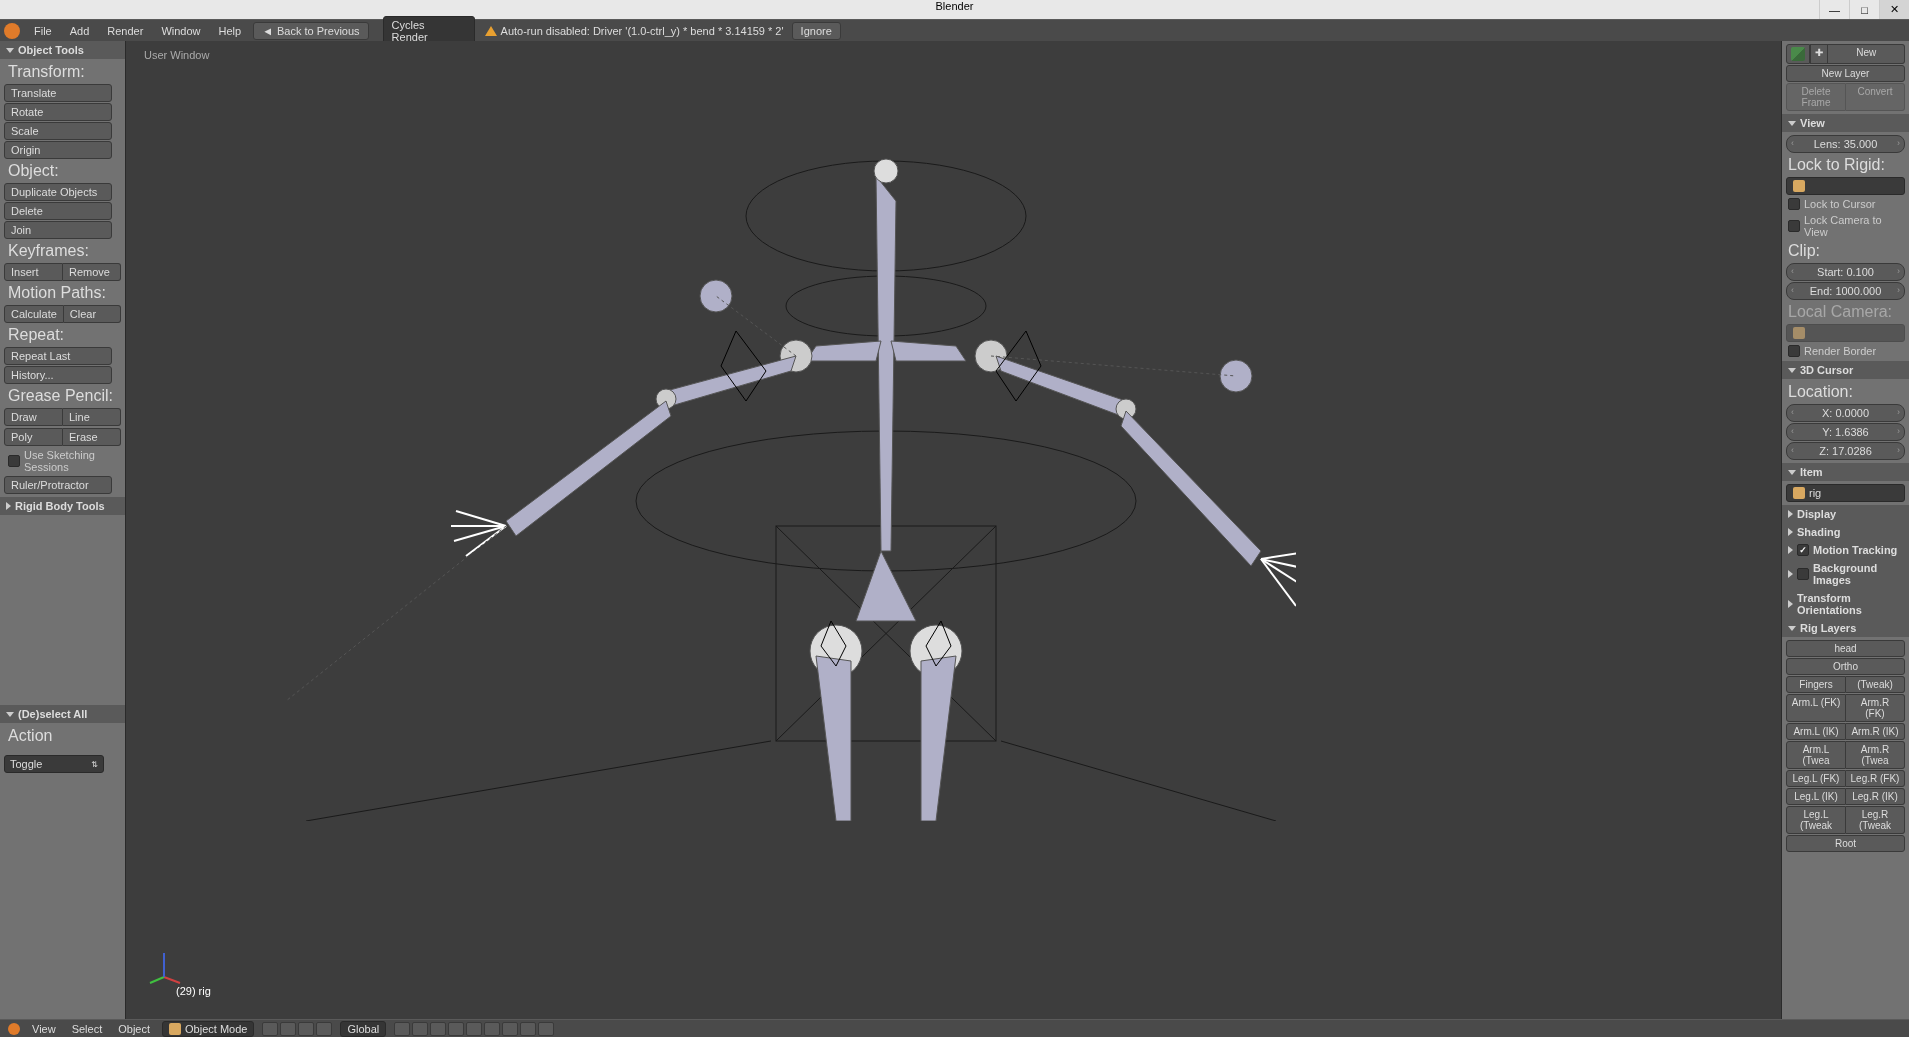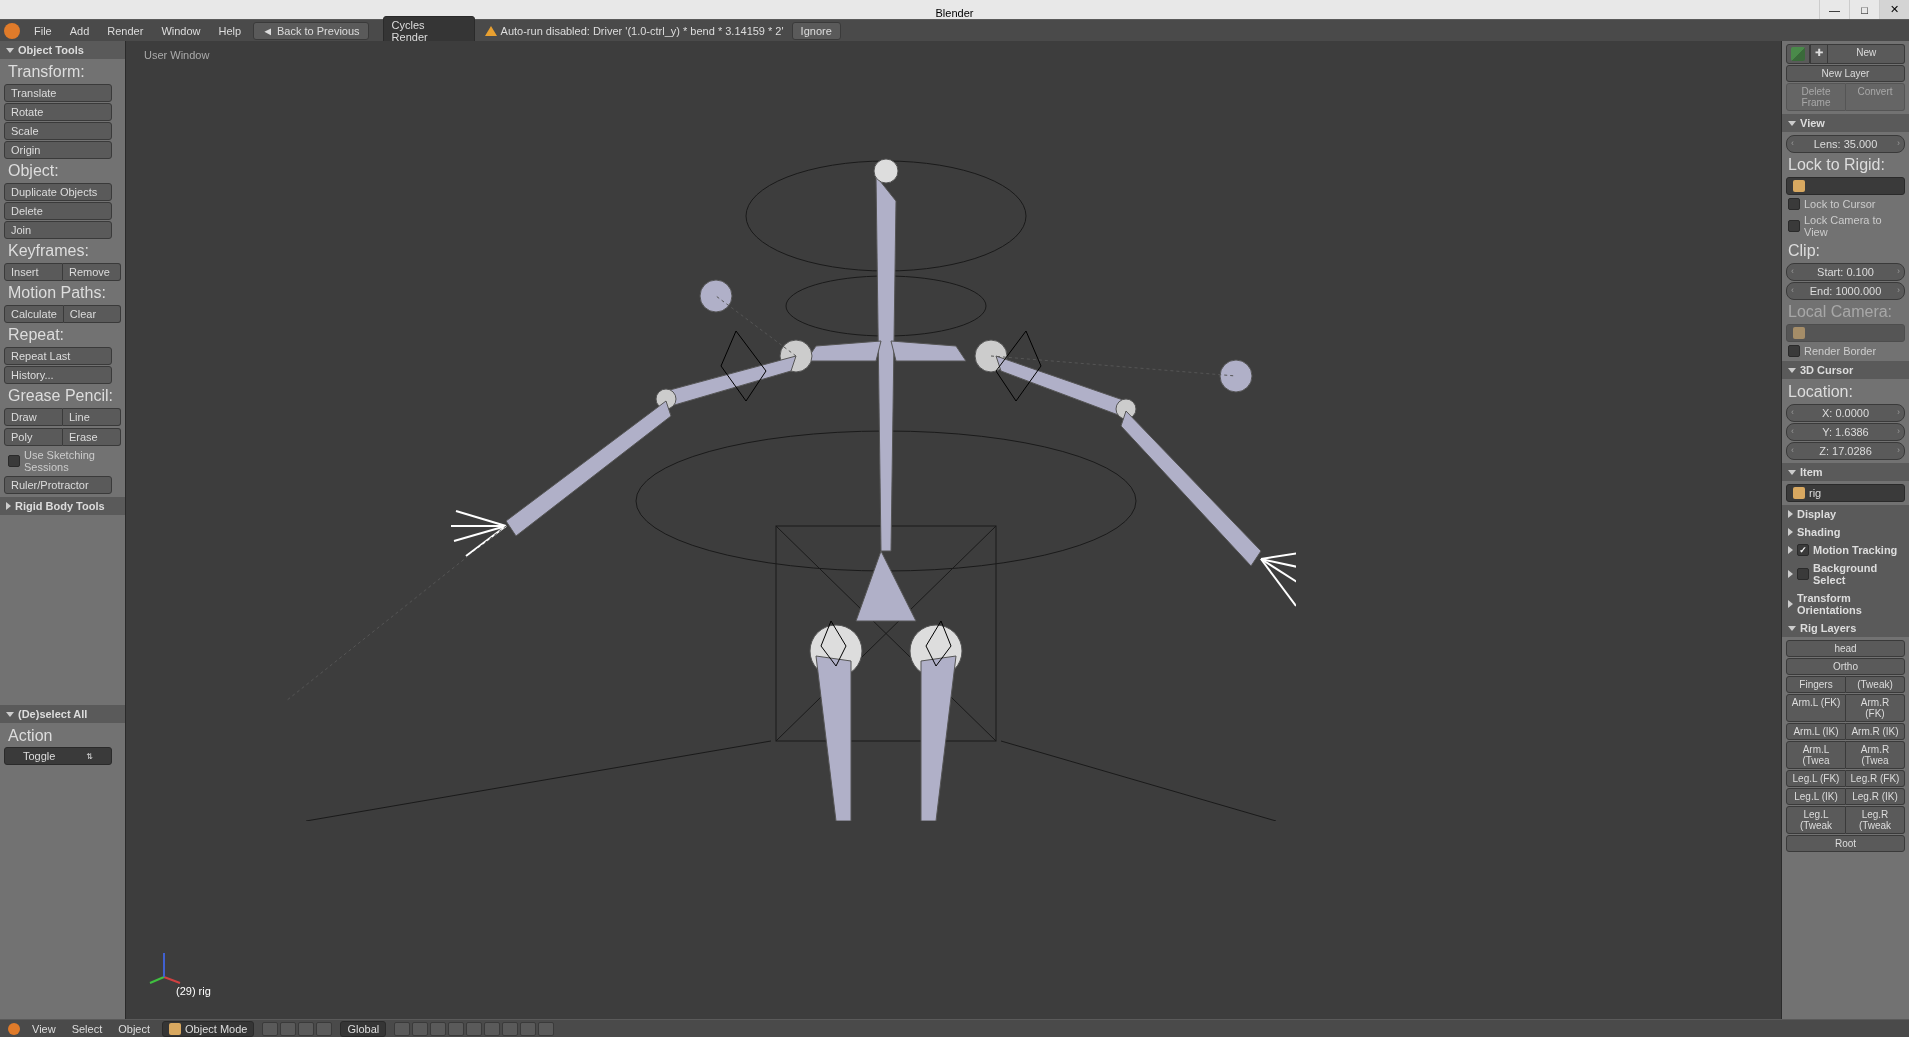--- a/index.html
+++ b/index.html
@@ -1,19 +1,19 @@
 <!DOCTYPE html>
 <html><head>
 <meta charset="utf-8">
 <style>
 * { margin: 0; padding: 0; box-sizing: border-box; font-family: Arial, sans-serif; font-size: 11px; }
 body { background: #3d3d3d; color: #ccc; width: 1909px; height: 1037px; overflow: hidden; position: relative; }
 
 
-.titlebar { height: 19px; background: #e8e8e8; color: #000; display: flex; align-items: flex-end; justify-content: center; position: relative; }
+.titlebar { height: 19px; background: #e8e8e8; color: #000; display: flex; align-items: flex-start; justify-content: center; position: relative; }
 .titlebar .winbtns { position: absolute; right: 0; top: 0; display: flex; }
 .titlebar .winbtn { width: 30px; height: 19px; display: flex; align-items: center; justify-content: center; background: #e8e8e8; border-left: 1px solid #ccc; }
 .titlebar .winbtn:last-child { background: #d4d4d4; }
 
 
 .menubar { height: 22px; background: #4a4a4a; display: flex; align-items: center; padding: 0 4px; gap: 2px; border-top: 1px solid #5a5a5a; }
 .menubar .sun { width: 16px; height: 16px; background: #e07b2a; border-radius: 50%; margin-right: 4px; }
 .menubar .menuitem { padding: 2px 8px; color: #ddd; cursor: default; }
 .menubar .btn { background: #5a5a5a; border: 1px solid #3a3a3a; border-radius: 3px; padding: 2px 8px; color: #ddd; margin: 0 2px; display: flex; align-items: center; gap: 4px; }
 .menubar .render-select { background: #353535; border: 1px solid #2a2a2a; border-radius: 3px; padding: 2px 24px 2px 8px; color: #ddd; position: relative; width: 92px; }
@@ -34,21 +34,21 @@
 .section-body { padding: 2px 4px; }
 .section-label { padding: 2px 4px; color: #ddd; font-size: 16px; }
 .pbtn { display: block; width: 108px; background: #5a5a5a; border: 1px solid #3a3a3a; border-radius: 3px; padding: 2px 6px; color: #ddd; margin: 1px 0; text-align: left; }
 .btn-row { display: flex; gap: 0; }
 .btn-row .pbtn { flex: 1; width: auto; border-radius: 0; }
 .btn-row .pbtn:first-child { border-radius: 3px 0 0 3px; }
 .btn-row .pbtn:last-child { border-radius: 0 3px 3px 0; border-left: none; }
 .checkbox-row { display: flex; align-items: center; gap: 4px; padding: 2px 4px; }
 .checkbox { width: 12px; height: 12px; background: #3a3a3a; border: 1px solid #2a2a2a; border-radius: 2px; flex-shrink: 0; }
 .checkbox.checked::after { content: '✓'; color: #fff; font-size: 9px; display: block; text-align: center; line-height: 10px; }
-.select-field { background: #3a3a3a; border: 1px solid #2a2a2a; border-radius: 3px; padding: 2px 18px; color: #ddd; position: relative; width: 108px; display: flex; align-items: center; justify-content: space-between; }
+.select-field { background: #3a3a3a; border: 1px solid #2a2a2a; border-radius: 3px; padding: 2px 5px; color: #ddd; position: relative; width: 100px; display: flex; align-items: center; justify-content: space-between; margin-top: 8px; }
 
 
 .rfield { background: #5a5a5a; border: 1px solid #3a3a3a; border-radius: 8px; padding: 2px 6px; color: #ddd; margin: 1px 2px; text-align: center; position: relative; font-size: 10px; }
 .rfield .lt, .rfield .rt { position: absolute; top: 2px; font-size: 9px; color: #999; }
 .rfield .lt { left: 4px; }
 .rfield .rt { right: 4px; }
 .rbtn { background: #5a5a5a; border: 1px solid #3a3a3a; border-radius: 3px; padding: 2px 4px; color: #ddd; margin: 1px 2px; text-align: center; font-size: 10px; }
 .rbtn-row { display: flex; gap: 0; margin: 1px 2px; }
 .rbtn-row .rbtn { flex: 1; margin: 0; border-radius: 0; }
 .rbtn-row .rbtn:first-child { border-radius: 3px 0 0 3px; }
@@ -326,21 +326,21 @@
         <span>Shading</span>
       </div>
     <div class="section-header">
         <span class="arrow"></span>
         <div class="checkbox checked"></div>
         <span>Motion Tracking</span>
       </div>
     <div class="section-header">
         <span class="arrow"></span>
         <div class="checkbox"></div>
-        <span>Background Select</span>
+        <span>Background Images</span>
       </div>
     <div class="section-header">
         <span class="arrow"></span>
         <span>Transform Orientations</span>
       </div>
 
     <div class="section-header">
         <span class="arrow down"></span>
         <span>Rig Layers</span>
       </div>

